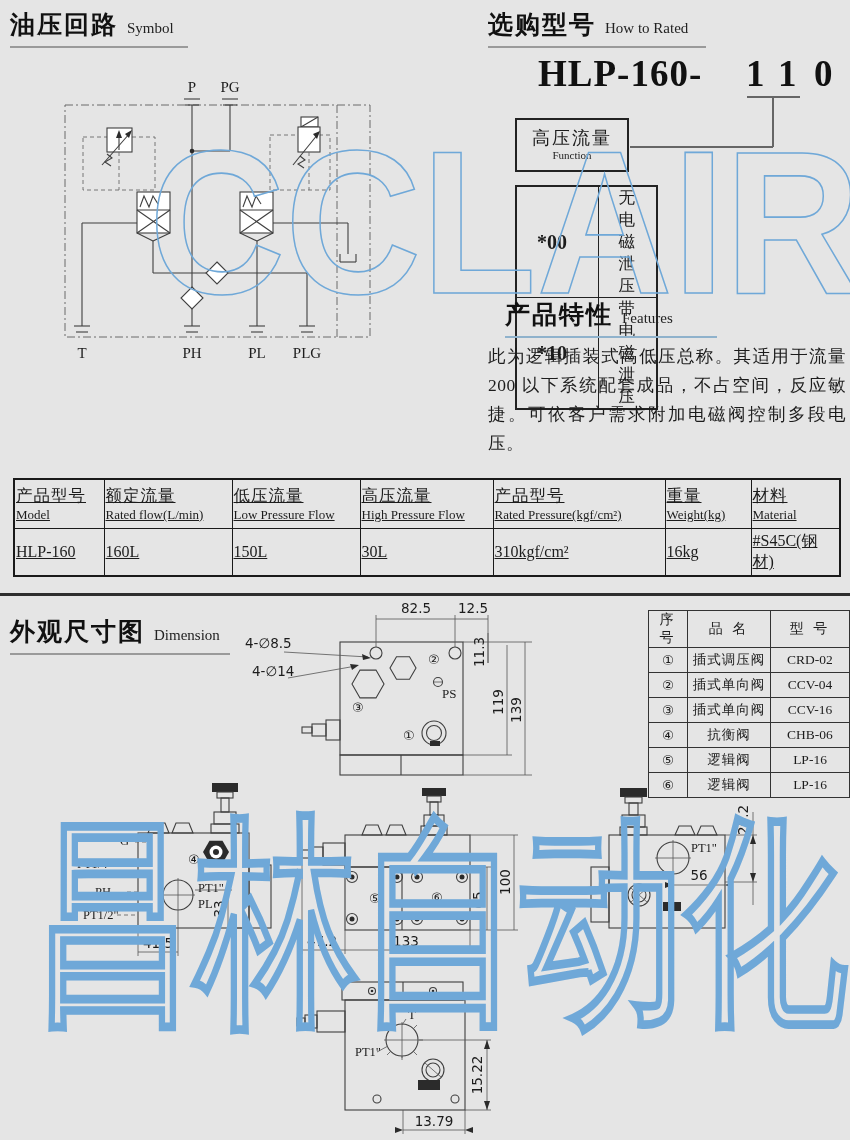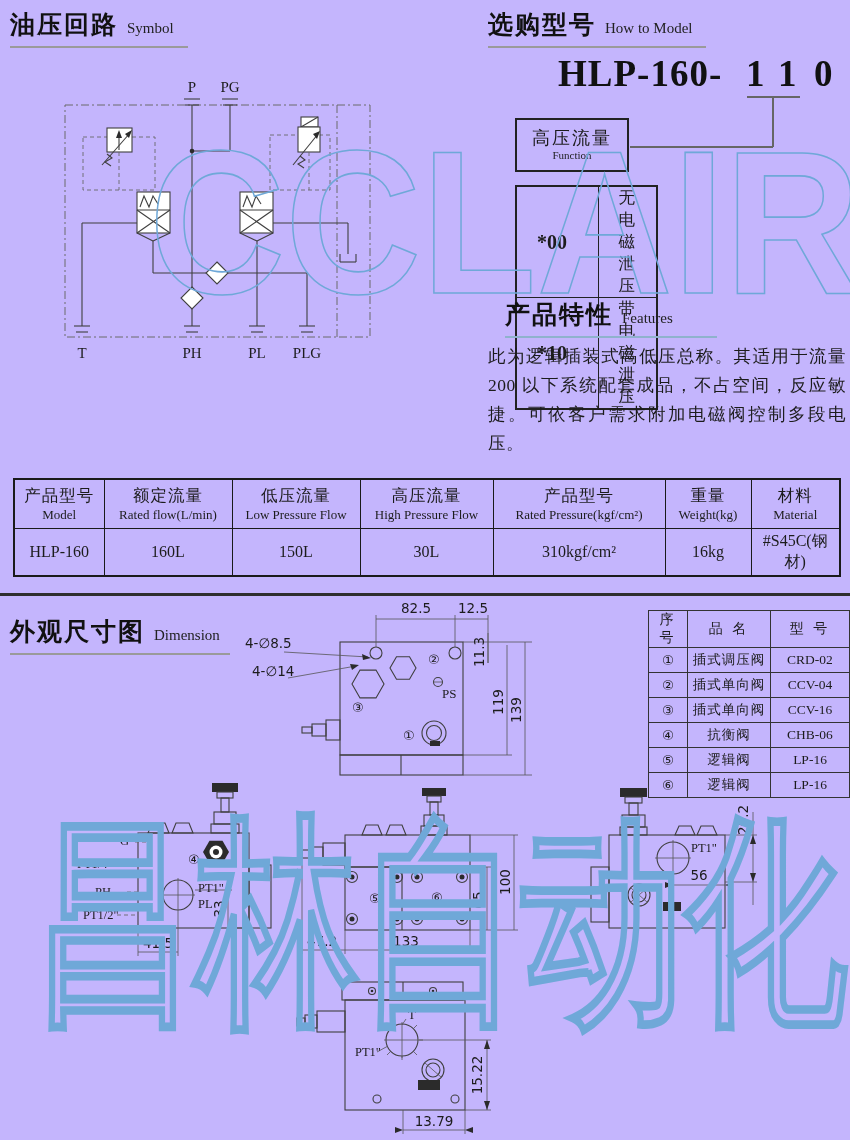--- a/index.html
+++ b/index.html
@@ -1,16 +1,16 @@
 <!DOCTYPE html>
 <html><head>
 <meta charset="utf-8">
 <style>
   html,body{margin:0;padding:0;background:#fff;}
-  .page{position:relative;width:850px;height:1140px;background:#c4b5fd;overflow:hidden;
+  .page{position:relative;width:850px;height:1140px;background:#e5e5e5;overflow:hidden;
         font-family:"Liberation Serif",serif;color:#1c1c1c;}
   .abs{position:absolute;}
   
   .sec-head{position:absolute;display:flex;align-items:baseline;gap:9px;
             border-bottom:2px solid #9a9a9a;padding-bottom:5px;}
   .sec-head .zh{font-family:"Liberation Sans",sans-serif;font-weight:bold;
                 font-size:25px;letter-spacing:2px;color:#111;}
   .sec-head .en{font-size:15px;color:#222;}
   .sec-head.blue-line{border-bottom-color:#8fb2cc;margin-left:17px;}
   
@@ -26,21 +26,21 @@
   
   .opt-table{position:absolute;border:2px solid #222;}
   .opt-table td{border:1.3px solid #222;height:32px;padding:0 20px;}
   .opt-code{font-weight:bold;font-size:20px;width:50px;text-align:left;padding-left:8px;}
   .opt-label{font-size:16.5px;letter-spacing:1px;}
   
   .features-text{position:absolute;font-size:17.5px;line-height:29px;text-align:justify;
                  letter-spacing:0.5px;}
   
   .spec-table{position:absolute;border:2px solid #1a1a1a;table-layout:fixed;}
-  .spec-table td{border:1.3px solid #1a1a1a;text-align:center;vertical-align:middle;padding:2px 1px;}
+  .spec-table td{border:1.3px solid #1a1a1a;text-align:left;vertical-align:middle;padding:2px 1px;text-decoration:underline;}
   .spec-table .zh{font-size:16.5px;letter-spacing:1px;}
   .spec-table .en{font-size:13px;}
   .spec-table .val{font-size:16px;height:40px;}
   .spec-table .hd{height:44px;}
   
   .divider{position:absolute;left:0;width:850px;height:2.5px;background:#2e2e2e;}
   
   .parts-table{position:absolute;border:1.6px solid #333;}
   .parts-table td{border:1.1px solid #333;text-align:center;font-size:13.5px;padding:0 3px;}
   .parts-table .hrow td{height:26px;font-size:14px;letter-spacing:3px;}
@@ -172,24 +172,24 @@
         <line x1="246" y1="262" x2="258" y2="262" class="ln"></line>
     </g>
     <text x="27" y="288" class="t15" text-anchor="middle">T</text>
     <text x="137" y="288" class="t15" text-anchor="middle">PH</text>
     <text x="202" y="288" class="t15" text-anchor="middle">PL</text>
     <text x="252" y="288" class="t15" text-anchor="middle">PLG</text>
   </svg>
 
   <div class="sec-head" style="left:488px;top:8px;width:218px;">
     <span class="zh">选购型号</span>
-    <span class="en">How to Model</span>
+    <span class="en">How to Rated</span>
   </div>
 
-  <div class="model-title" style="left:558px;top:52px;">HLP-160-</div>
+  <div class="model-title" style="left:538px;top:52px;">HLP-160-</div>
   <div class="digit" style="left:746px;top:52px;">1</div>
   <div class="digit" style="left:778px;top:52px;">1</div>
   <div class="digit" style="left:814px;top:52px;">0</div>
 
   <div class="conn" style="left:747px;top:96px;width:53px;height:1.5px;"></div>
   <div class="conn" style="left:772px;top:96px;width:1.5px;height:51px;"></div>
   <div class="conn" style="left:630px;top:146px;width:143px;height:1.5px;"></div>
 
   <div class="func-box" style="left:515px;top:118px;width:110px;height:50px;">
     <span class="zh">高压流量</span>

